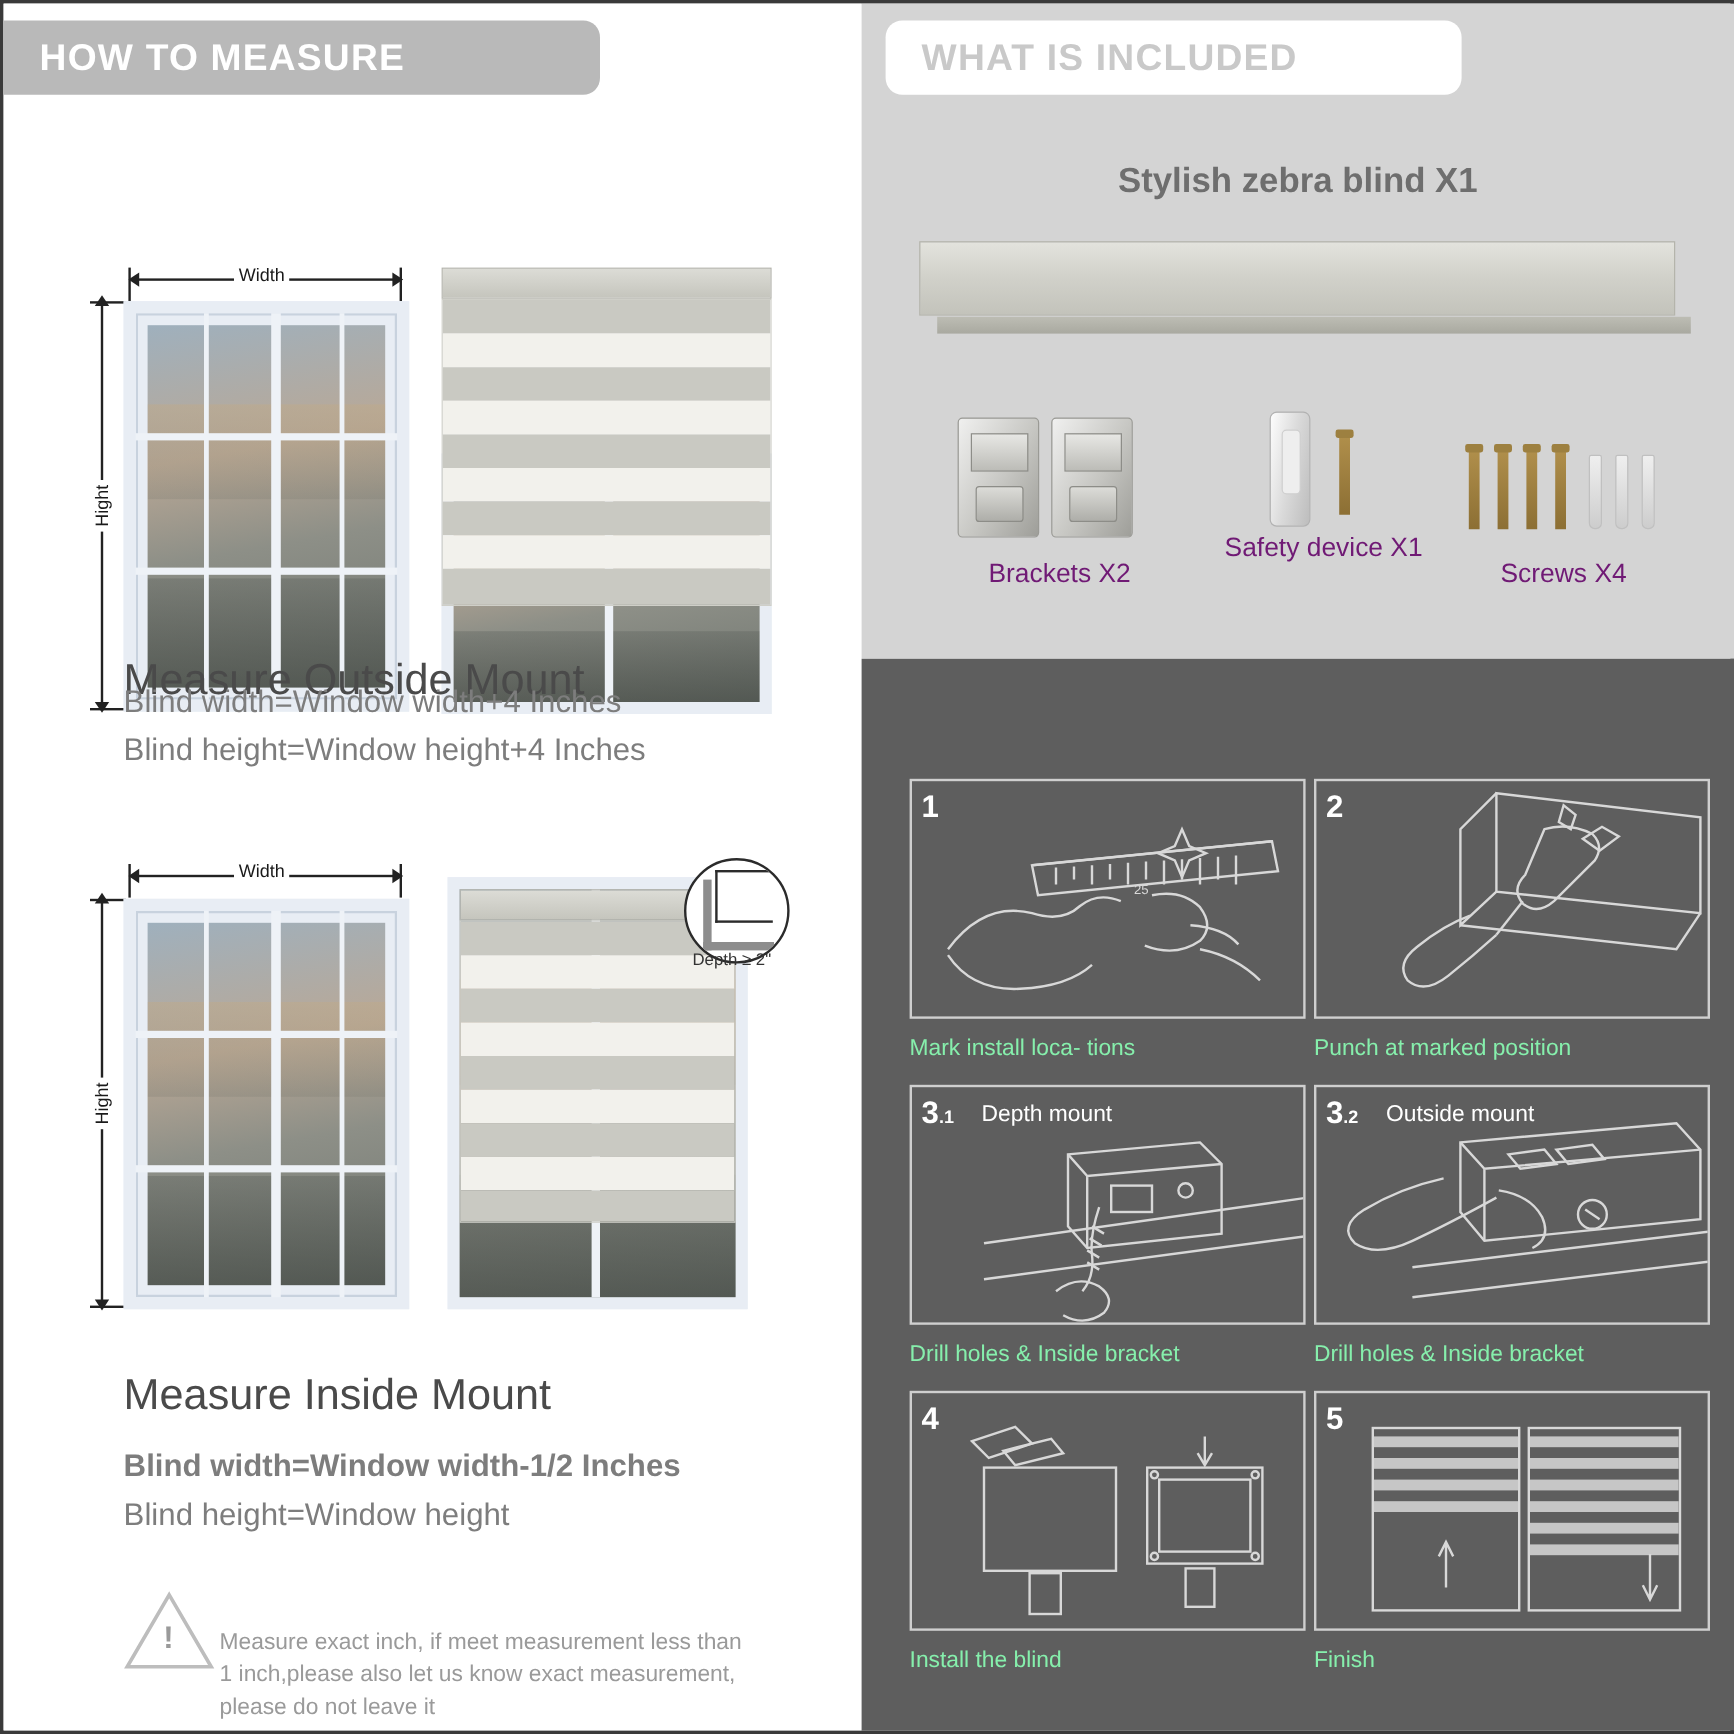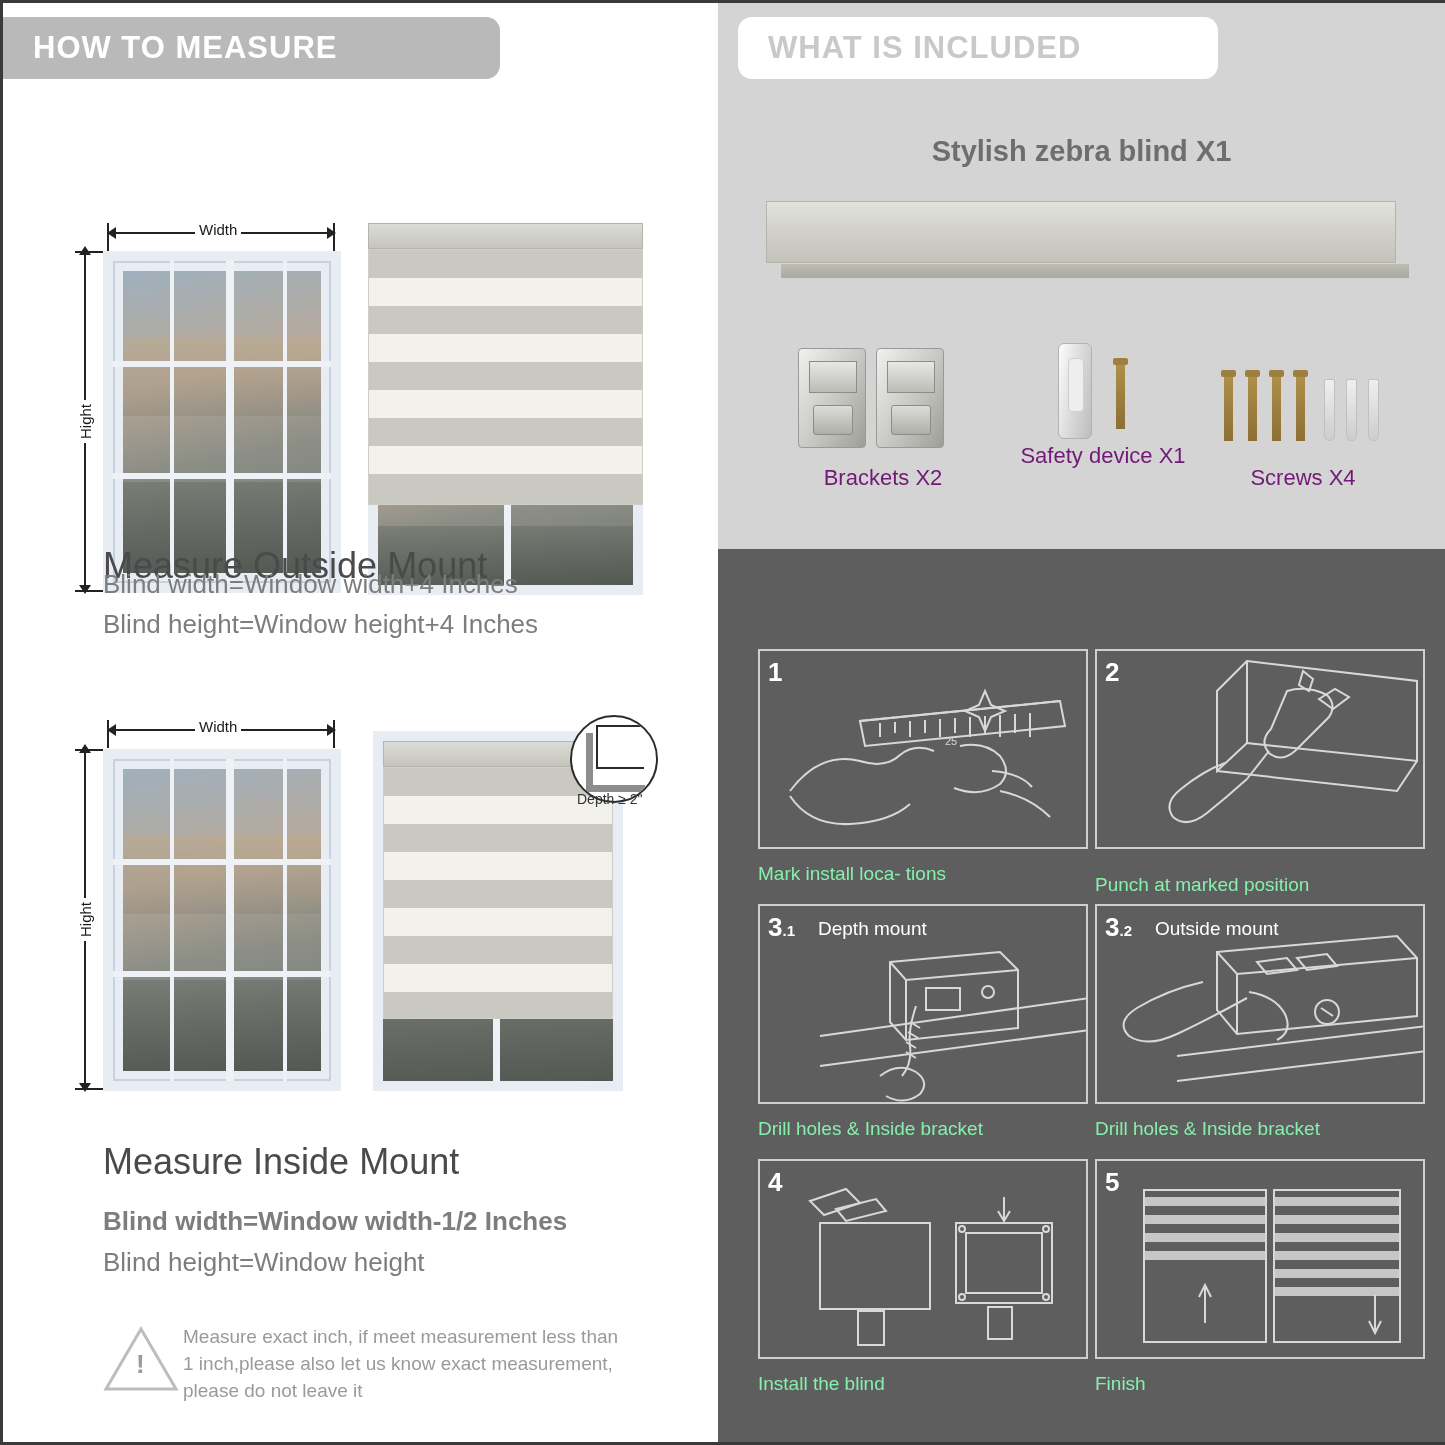--- a/index.html
+++ b/index.html
@@ -77,21 +77,21 @@
 
   .depth-circle{
     position:absolute;width:84px;height:84px;border:2px solid #2b2b2b;border-radius:50%;
     background:#fff;overflow:hidden;
   }
   .depth-inner{position:absolute;left:14px;top:16px;width:52px;height:52px;border-left:7px solid #8d8d8d;border-bottom:7px solid #8d8d8d;}
   .depth-inner2{position:absolute;left:24px;top:8px;width:46px;height:40px;border-left:2px solid #2b2b2b;border-bottom:2px solid #2b2b2b;border-top:2px solid #2b2b2b;}
   .depth-label{position:absolute;font-size:14px;color:#333;}
 
   .warn{position:absolute;}
-  .warn-txt{position:absolute;font-size:19px;color:#9a9a9a;line-height:27px;}
+  .warn-txt{position:absolute;font-size:19px;color:#9a9a9a;line-height:27px;margin-top:32px;}
 
   
   .right-top{position:absolute;left:715px;top:0;width:727px;height:546px;background:#d4d4d4;}
   .badge-rt{position:absolute;left:20px;top:14px;width:480px;background:#ffffff;color:#c9c9c9;border-radius:14px;}
   .included-title{position:absolute;left:0;right:0;top:132px;text-align:center;font-size:29px;font-weight:bold;color:#6e6e6e;}
   .railbar{
     position:absolute;left:48px;top:198px;width:630px;height:62px;
     background:linear-gradient(180deg,#e3e3dd 0%,#d2d2cb 45%,#c3c3bb 100%);
     border:1px solid #b4b4ab;box-sizing:border-box;
   }
@@ -294,21 +294,21 @@
           <path d="M150 10 L320 30 L320 110 L150 92 Z" fill="none" stroke="#d8d8d8" stroke-width="2"></path>
           <path d="M150 10 L120 40 L120 120 L150 92" fill="none" stroke="#d8d8d8" stroke-width="2"></path>
           <path d="M120 120 L300 140 L320 110" fill="none" stroke="#d8d8d8" stroke-width="2"></path>
           <path d="M190 40 q20 -6 40 4 q10 10 2 22 l-34 34 q-14 12 -26 2 q-10 -12 2 -24 Z" fill="none" stroke="#d8d8d8" stroke-width="2"></path>
           <path d="M172 100 L150 128" stroke="#d8d8d8" stroke-width="2"></path>
           <path d="M150 128 q-20 18 -40 34 q-20 16 -34 4 q-10 -14 8 -28 q22 -18 44 -26" fill="none" stroke="#d8d8d8" stroke-width="2"></path>
           <path d="M222 48 l16 -10 l14 8 l-16 12 Z" fill="none" stroke="#d8d8d8" stroke-width="2"></path>
           <path d="M202 34 l4 -14 l10 8 l-4 12 Z" fill="none" stroke="#d8d8d8" stroke-width="2"></path>
         </svg>
       </div>
-      <div class="step-cap" style="left:0;top:214px;margin-top:11px;">Punch at  marked position</div>
+      <div class="step-cap" style="left:0;top:214px;">Punch at  marked position</div>
     </div>
 
     <div class="step" style="left:40px;top:355px;width:330px;height:260px;">
       <div class="step-img" style="left:0;top:0;width:330px;height:200px;">
         <div class="step-num"><span>3</span><small>.1</small></div>
         <div class="step-sub" style="left:58px;top:12px;">Depth mount</div>
         <svg width="330" height="200" style="position:absolute;left:0;top:0;">
           <path d="M60 130 L330 92" stroke="#d8d8d8" stroke-width="2"></path>
           <path d="M60 160 L330 124" stroke="#d8d8d8" stroke-width="2"></path>
           <path d="M130 56 L240 46 L258 64 L258 122 L146 134 L130 116 Z" fill="none" stroke="#d8d8d8" stroke-width="2"></path>

